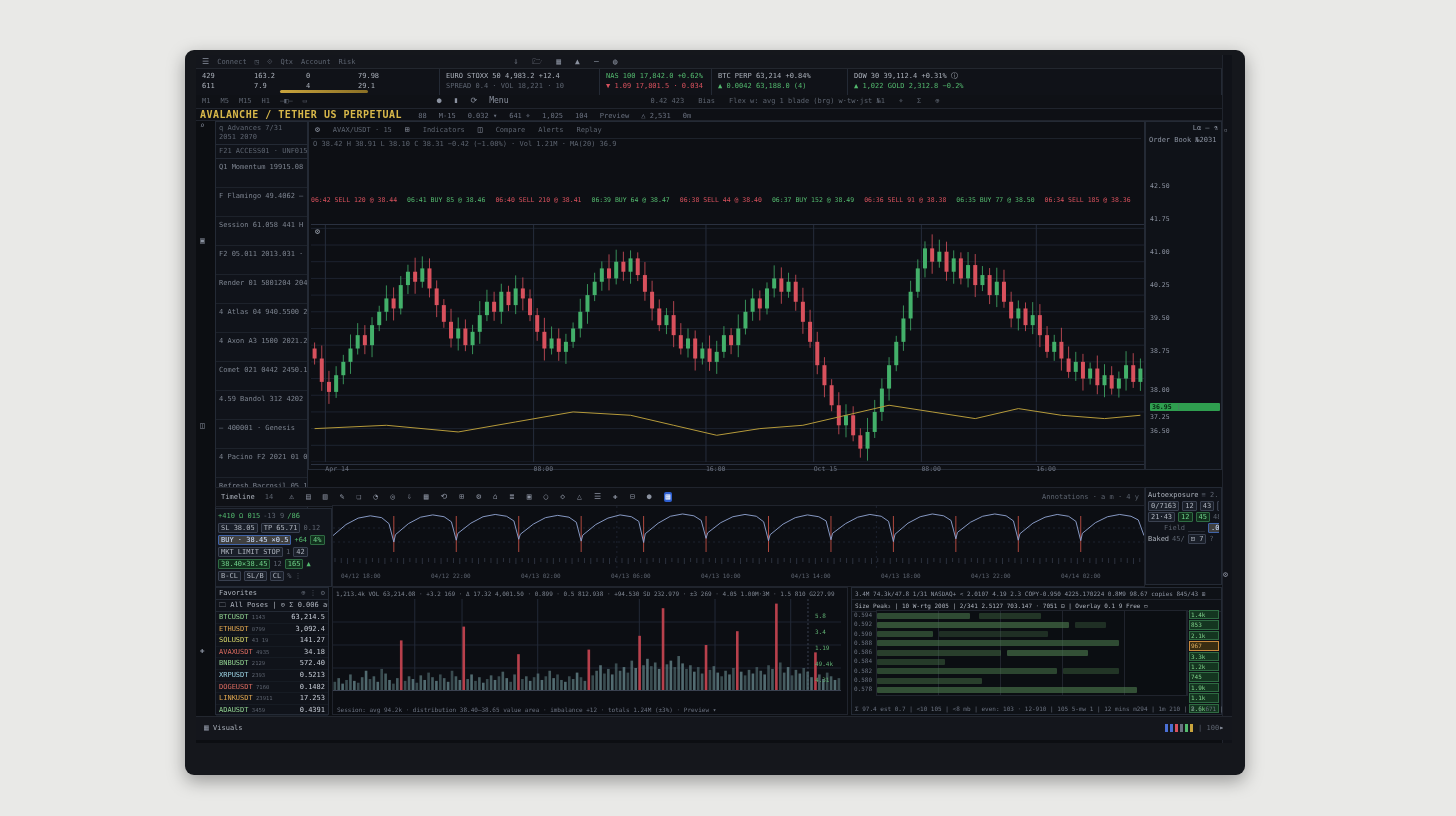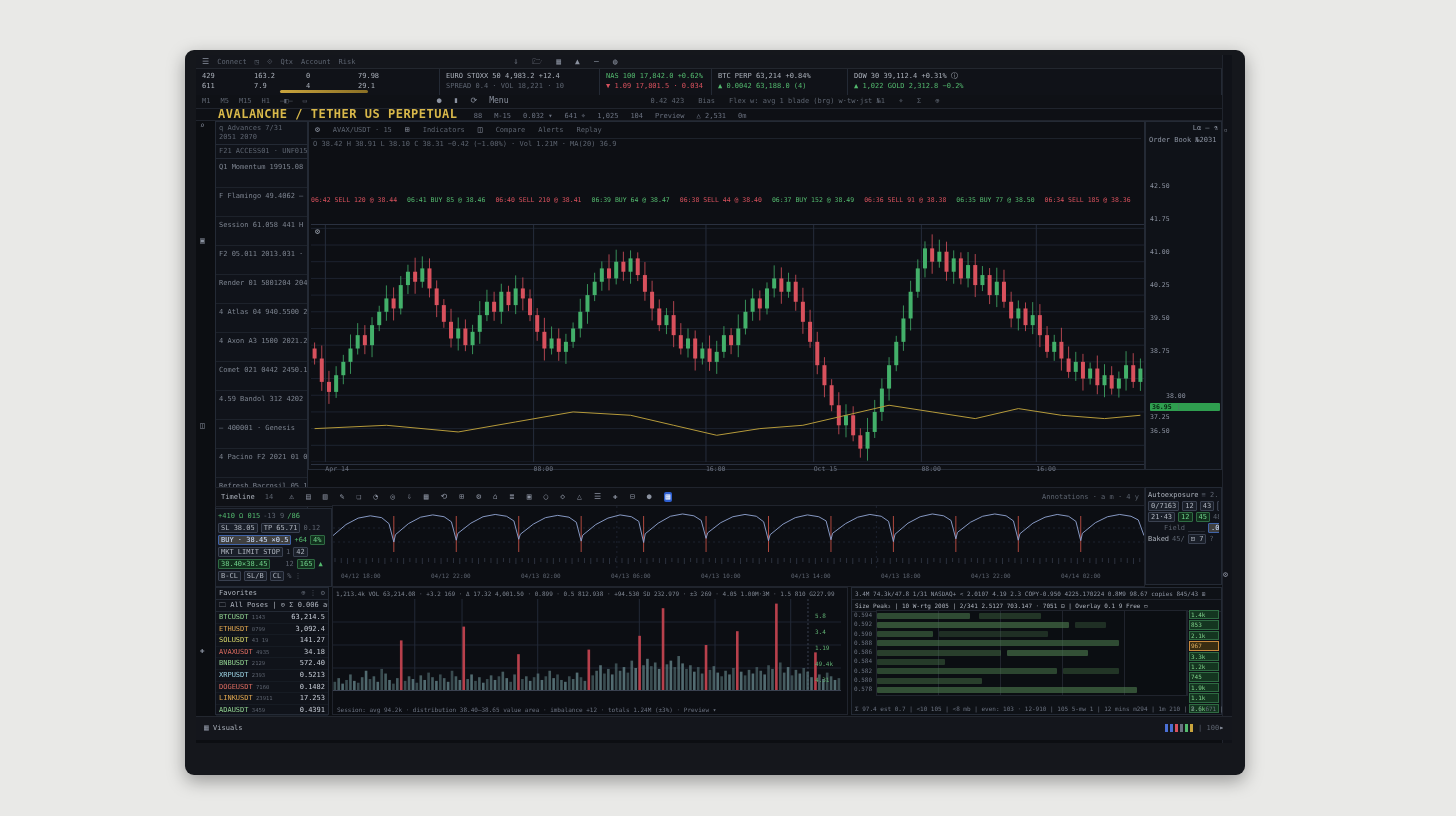--- a/index.html
+++ b/index.html
@@ -18,21 +18,21 @@
   .row{white-space:nowrap;overflow:hidden;}
   #menubar{left:0;top:0;width:1036px;height:14px;background:#14161c;border-bottom:1px solid #23272f;line-height:14px;padding-left:6px;box-sizing:border-box;}
   #menubar span{margin-right:8px;}
   #quotebar{left:0;top:14px;width:1036px;height:26px;background:#101218;border-bottom:1px solid #23272f;}
   .qgroup{position:absolute;top:0;height:26px;border-right:1px solid #242a35;box-sizing:border-box;padding:2px 6px;overflow:hidden;}
   .qline{line-height:10px;white-space:nowrap;}
   #goldslider{position:absolute;left:84px;top:21px;width:88px;height:3px;background:linear-gradient(90deg,#c9a43d,#8a6f25);border-radius:2px;}
   #toolbar2{left:0;top:40px;width:1036px;height:14px;background:#0f1116;border-bottom:1px solid #20242d;line-height:13px;padding:0 6px;box-sizing:border-box;}
   #toolbar2 span{margin-right:10px;}
   #titlerow{left:0;top:54px;width:1036px;height:12px;background:#0e1015;border-bottom:1px solid #20242d;line-height:11px;padding:0 4px;box-sizing:border-box;}
-  #symtitle{color:#d8b84a;font-weight:bold;font-size:12px;border-bottom:1px solid #d8b84a;letter-spacing:.5px;margin-left:18px;}
+  #symtitle{color:#d8b84a;font-weight:bold;font-size:10px;border-bottom:1px solid #d8b84a;letter-spacing:.5px;}
   #titlerow span.extra{margin-left:12px;color:#6b7280;}
   #leftedge{left:0;top:66px;width:19px;height:600px;}
   #leftedge .icon{position:absolute;left:4px;}
   #rightedge{left:1026px;top:0;width:10px;height:688px;background:#101218;border-left:1px solid #20242d;}
   #sidebar{left:19px;top:66px;width:93px;height:445px;}
   #sidebar .shead{padding:2px 3px;border-bottom:1px solid #242a35;line-height:9px;}
   .wrow{height:29px;border-bottom:1px solid #1d222b;padding:2px 3px;box-sizing:border-box;color:#7d8490;line-height:12px;overflow:hidden;white-space:nowrap;}
   #chartpanel{left:112px;top:66px;width:837px;height:349px;background:#0d0f14;border:1px solid #242a35;box-sizing:border-box;}
   #charttoolbar{position:absolute;left:2px;top:2px;width:830px;height:14px;line-height:13px;border-bottom:1px solid #1d222b;}
   #charttoolbar span{margin-right:9px;margin-left:4px;}
@@ -436,21 +436,21 @@
       <div id="pricepanel" class="abs">
         <div class="phead row">Lα  —  ⚗</div>
         <div class="phead row dim" style="text-align:left">Order Book №2031</div>
         <div id="plabels">
             <div class="plabel" style="top: 60px;">42.50</div>
             <div class="plabel" style="top: 93px;">41.75</div>
             <div class="plabel" style="top: 126px;">41.00</div>
             <div class="plabel" style="top: 159px;">40.25</div>
             <div class="plabel" style="top: 192px;">39.50</div>
             <div class="plabel" style="top: 225px;">38.75</div>
-            <div class="plabel" style="top: 270px; margin-left: 16px;">38.00</div>
+            <div class="plabel" style="top: 264px;">38.00</div>
             <div class="plabel" style="top: 291px;">37.25</div>
             <div class="plabel cur" style="top: 281px;">36.95<span class="dim"> ⋮</span></div>
             <div class="plabel" style="top: 305px;">36.50</div>
           </div>
       </div>
 
       <div id="midbar" class="abs row"><span style="color: rgb(174, 180, 190);">Timeline</span><span class="dim" style="margin: 0px 10px;">14</span><span class="icon">⚠</span><span class="icon">▤</span><span class="icon">▥</span><span class="icon">✎</span><span class="icon">❏</span><span class="icon">◔</span><span class="icon">◎</span><span class="icon">⇩</span><span class="icon">▦</span><span class="icon">⟲</span><span class="icon">⊞</span><span class="icon">⚙</span><span class="icon">⌂</span><span class="icon">≣</span><span class="icon">▣</span><span class="icon">○</span><span class="icon">◇</span><span class="icon">△</span><span class="icon">☰</span><span class="icon">✚</span><span class="icon">⊟</span><span class="icon">●</span><span class="icon hl">▦</span><span class="dim" style="float: right;">Annotations · a m · 4 y</span></div>
 
       <div id="miniright" class="abs">
           <div class="mrow"><span style="margin-right: 3px;">Autoexposure</span><span class="dim" style="margin-right: 3px;">≡ 2.11</span></div>
@@ -458,21 +458,21 @@
           <div class="mrow"><span class="box" style="margin-right: 3px;">21·43</span><span class="greenbox" style="margin-right: 3px;">12</span><span class="greenbox" style="margin-right: 3px;">45</span><span class="dim" style="margin-right: 3px;">48 ▾</span></div>
           <div class="mrow"><span class="dim" style="margin-right: 3px; margin-left: 16px;">Field</span><span class="dim" style="margin-right: 3px;">____</span><span class="bluebox" style="margin-right: 3px;">.04</span><span class="box" style="margin-right: 3px;">1</span></div>
           <div class="mrow"><span style="margin-right: 3px;">Baked</span><span class="dim" style="margin-right: 3px;">45/</span><span class="box" style="margin-right: 3px;">⊡ 7</span><span class="dim" style="margin-right: 3px;">?</span></div>
         </div>
 
       <div id="ticket" class="abs">
           <div class="trow"><span class="g" style="margin-right: 3px;">+410 Ω 015</span><span class="dim" style="margin-right: 3px;">-13 9</span><span class="g" style="margin-right: 3px;">/86</span></div>
           <div class="trow"><span class="box" style="margin-right: 3px;">SL 38.05</span><span class="box" style="margin-right: 3px;">TP 65.71</span><span class="dim" style="margin-right: 3px;">0.12</span></div>
           <div class="trow"><span class="bluebox" style="margin-right: 3px;">BUY · 38.45 ×0.5</span><span class="g" style="margin-right: 3px;">+64</span><span class="greenbox" style="margin-right: 3px;">4%</span></div>
           <div class="trow"><span class="box" style="margin-right: 3px;">MKT LIMIT STOP</span><span class="dim" style="margin-right: 3px;">1</span><span class="box" style="margin-right: 3px;">42</span></div>
-          <div class="trow"><span class="greenbox" style="margin-right: 15px;">38.40×38.45</span><span class="dim" style="margin-right: 3px;">12</span><span class="greenbox" style="margin-right: 3px;">165</span><span class="g" style="margin-right: 3px;">▲</span></div>
+          <div class="trow"><span class="greenbox" style="margin-right: 3px;">38.40×38.45</span><span class="dim" style="margin-right: 3px;">12</span><span class="greenbox" style="margin-right: 3px;">165</span><span class="g" style="margin-right: 3px;">▲</span></div>
           <div class="trow"><span class="box" style="margin-right: 3px;">B-CL</span><span class="box" style="margin-right: 3px;">SL/B</span><span class="box" style="margin-right: 3px;">CL</span><span class="dim" style="margin-right: 3px;">%</span><span class="dim" style="margin-right: 3px;">⋮</span></div>
         </div>
 
       <div id="spark" class="abs">
         <div id="sparksvg">
             <svg width="811" height="62" viewBox="0 0 811 62">
               <line x1="0" y1="22" x2="811" y2="22" stroke="#1d2330" stroke-dasharray="2,3"></line>
               <line x1="0" y1="36" x2="811" y2="36" stroke="#1d2330" stroke-dasharray="2,3"></line>
               <line x1="283.84999999999997" y1="0" x2="283.84999999999997" y2="62" stroke="#1d2330" stroke-dasharray="2,3"></line>
               <line x1="543.37" y1="0" x2="543.37" y2="62" stroke="#1d2330" stroke-dasharray="2,3"></line>

